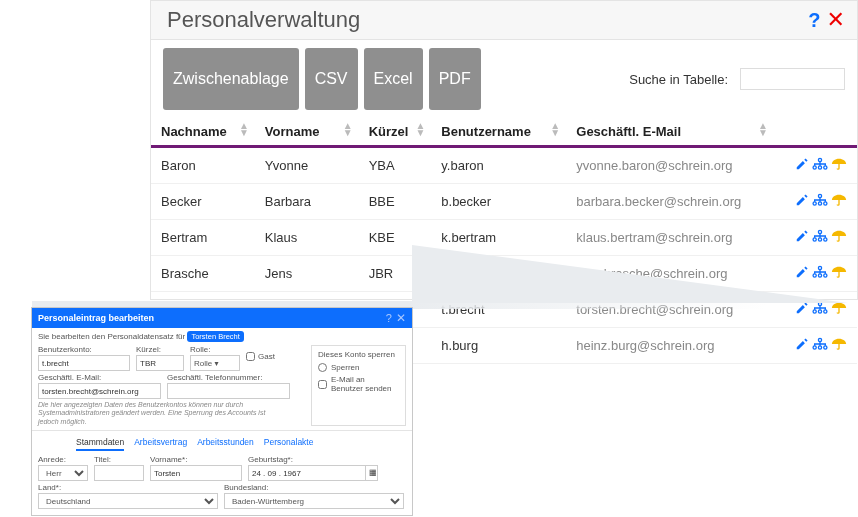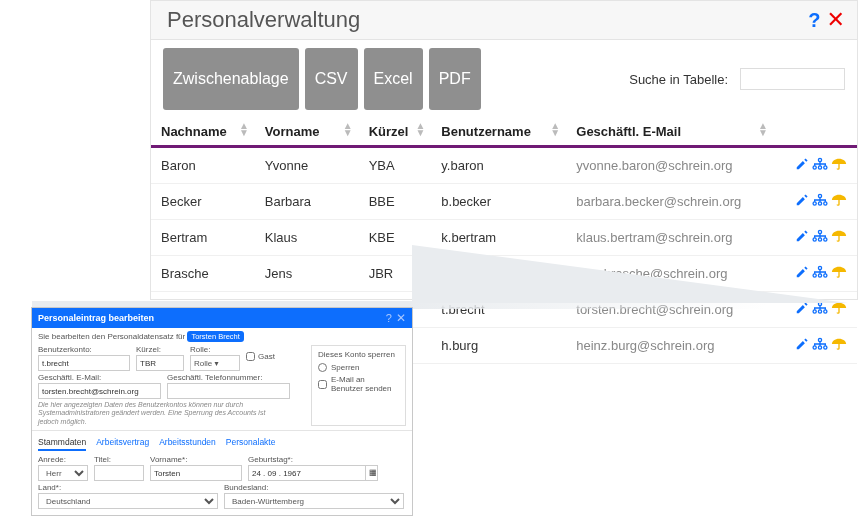--- a/index.html
+++ b/index.html
@@ -57,21 +57,21 @@
   .chk input { width: 9px; height: 9px; }
 
   .lockbox { border: 1px solid #ddd; padding: 4px 6px; width: 95px; }
   .lockbox-title { font-size: 8px; color:#555; margin-bottom: 4px; }
   .radio-row { display:flex; align-items:center; gap:4px; font-size:8px; color:#555; margin-bottom: 3px; }
   .radio-row input { width:9px; height:9px; }
 
   .note { font-size: 7px; color:#888; font-style: italic; margin-top: 2px; line-height: 1.2; width: 245px; }
   .hr { border-top: 1px solid #e4e4e4; margin: 4px -6px; }
 
-  .tabs { display:flex; gap: 10px; font-size: 8.5px; margin-bottom: 4px; }
+  .tabs { display:flex; gap: 10px; font-size: 8.5px; margin-bottom: 4px; margin-left: 38px; }
   .tab { color:#0d6efd; cursor:pointer; padding: 2px 0; }
   .tab.active { color:#333; border-bottom: 2px solid #0d6efd; }
 
   .w35 { width:48px; } .w50 { width:50px; } .w70 { width:72px; } .w90 { width:92px; } .w120{ width:123px;} .w180{width:180px;}
   .heading8 { font-size:8px; color:#555; margin: 3px 0 2px; }
 </style>
 </head>
 <body>
 
 <div class="main-win">

